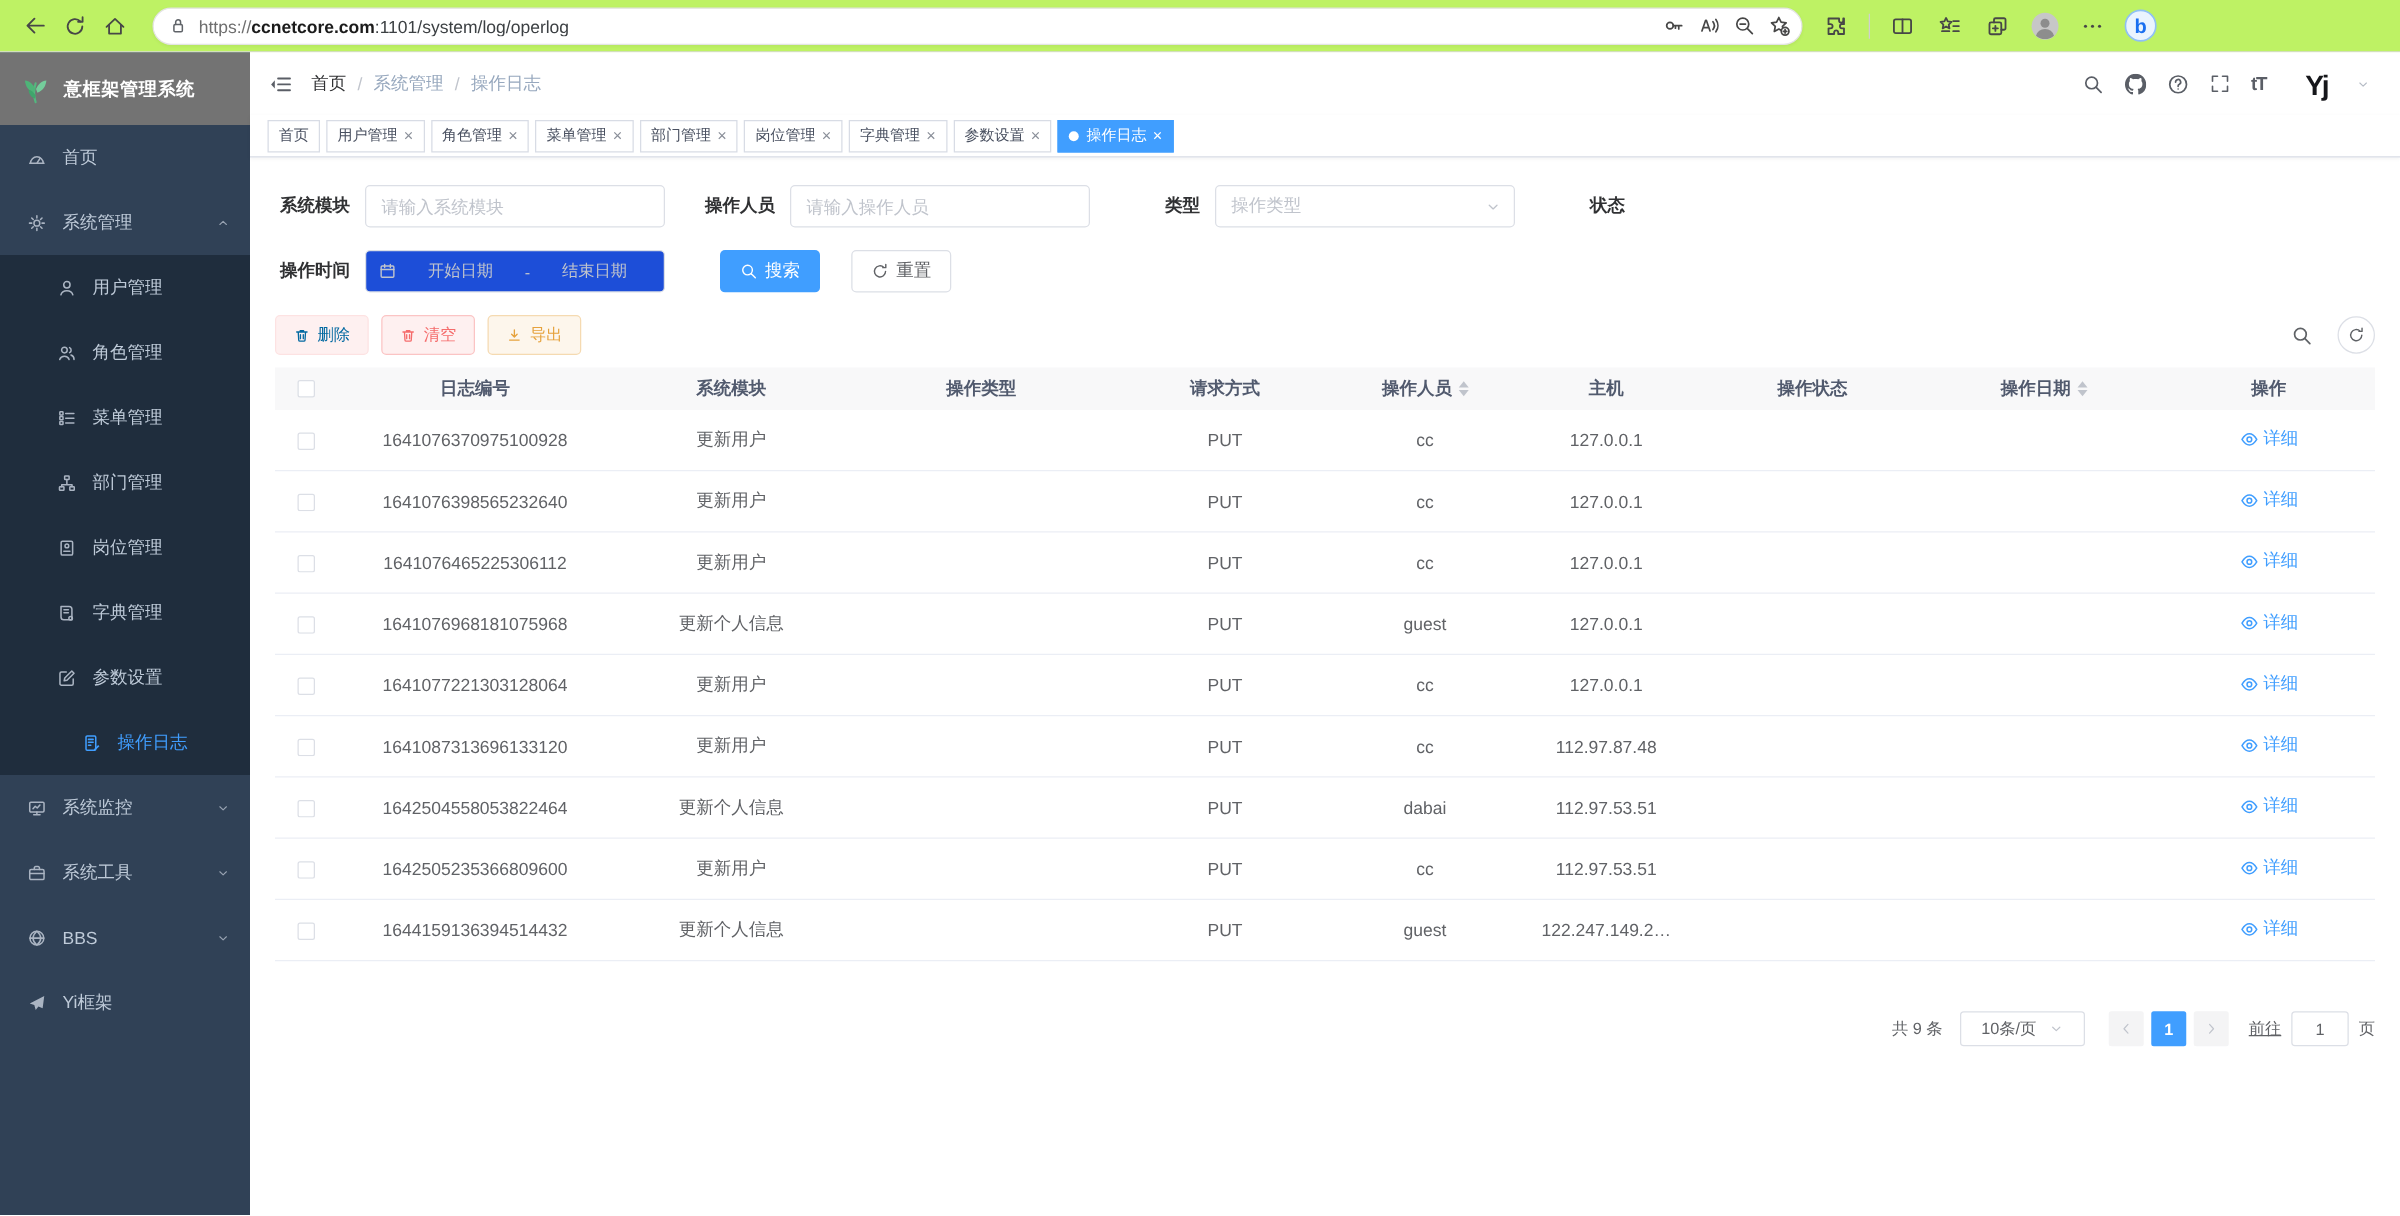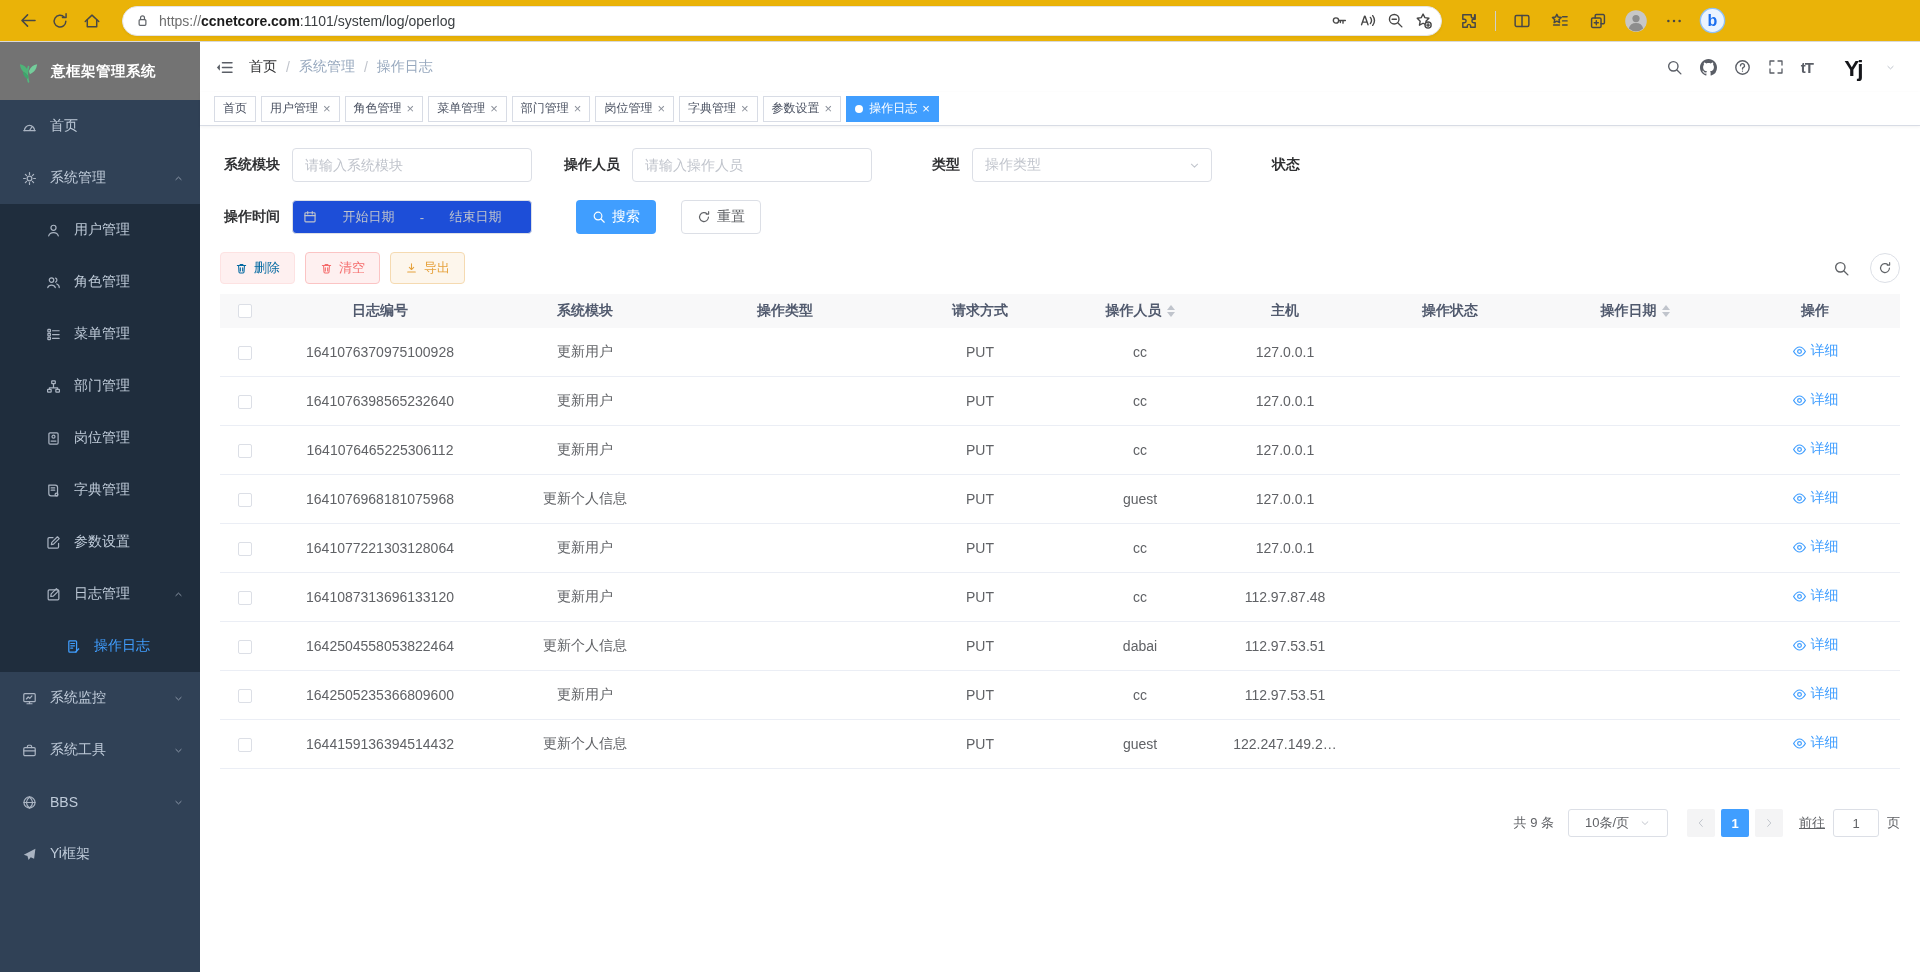--- a/index.html
+++ b/index.html
@@ -5,21 +5,21 @@
   * { box-sizing: border-box; }
   html,body { margin:0; padding:0; overflow:hidden; }
   body {
     width:1920px; height:973px; background:#fff;
     font-family:"Liberation Sans","DejaVu Sans",sans-serif;
     font-size:14px; color:#303133;
   }
   [data-icon] svg { display:block; }
 
   
-  .browser { height:42px; background:#eab308; border-bottom:1px solid #d9d9d9;
+  .browser { height:42px; background:#bef264; border-bottom:1px solid #d9d9d9;
     display:flex; align-items:center; padding:0 12px; }
   .bicon { width:32px; height:32px; border-radius:6px; display:flex; align-items:center;
     justify-content:center; color:#474747; flex:none; cursor:pointer; }
   .pill { height:30px; flex:1; max-width:1320px; background:#fff; border:1px solid #e4e4e4;
     border-radius:16px; display:flex; align-items:center; padding:0 4px 0 12px;
     box-shadow:0 1px 3px rgba(0,0,0,.06); margin:0 8px 0 14px; }
   .pill .lockw { color:#5f6368; margin-right:9px; }
   .url { flex:1; font-size:14px; white-space:nowrap; overflow:hidden; color:#202124; }
   .url .dim { color:#6e6e6e; }
   .url .host { color:#1b1b1b; font-weight:600; }
@@ -336,34 +336,20 @@
         </div>
         <div class="mi l2">
           <span class="icwrap" data-icon="edit">
             <svg width="15" height="15" viewBox="0 0 16 16" fill="none" stroke="currentColor" stroke-width="1.3" stroke-linecap="round" stroke-linejoin="round" style="display:block">
               <path d="M13.4 8.8v3.9a1.3 1.3 0 0 1-1.3 1.3H3.4a1.3 1.3 0 0 1-1.3-1.3V4a1.3 1.3 0 0 1 1.3-1.3h4.1"></path>
               <path d="M12.2 1.9l1.9 1.9-6 6-2.4.5.5-2.4z"></path>
             </svg>
           </span>
           <span class="lbl">参数设置</span>
         </div>
-        <div class="mi l2">
-          <span class="icwrap" data-icon="log">
-            <svg width="15" height="15" viewBox="0 0 16 16" fill="none" stroke="currentColor" stroke-width="1.3" stroke-linecap="round" stroke-linejoin="round" style="display:block">
-              <rect x="2.3" y="3" width="11.4" height="10.7" rx="1.2"></rect>
-              <path d="M11.1 1.8l2.3 2.3-5.6 5.6-2.7.4.4-2.7z"></path>
-            </svg>
-          </span>
-          <span class="lbl">日志管理</span>
-          <span class="arrow" data-icon="chevup">
-            <svg width="11" height="11" viewBox="0 0 16 16" fill="none" stroke="currentColor" stroke-width="1.3" stroke-linecap="round" stroke-linejoin="round" style="display:block">
-              <path d="M4.2 9.6 8 6l3.8 3.6"></path>
-            </svg>
-          </span>
-        </div>
         <div class="mi l3 active">
           <span class="icwrap" data-icon="docedit">
             <svg width="15" height="15" viewBox="0 0 16 16" fill="none" stroke="currentColor" stroke-width="1.3" stroke-linecap="round" stroke-linejoin="round" style="display:block">
               <rect x="3" y="1.9" width="8.3" height="12.2" rx="1"></rect>
               <path d="M5.1 4.8h4M5.1 7.3h4M5.1 9.8h2"></path>
               <path d="M9.9 13.1l3.5-3.5 1 1-3.5 3.5-1.3.3z" fill="currentColor" stroke="none"></path>
             </svg>
           </span>
           <span class="lbl">操作日志</span>
         </div>

